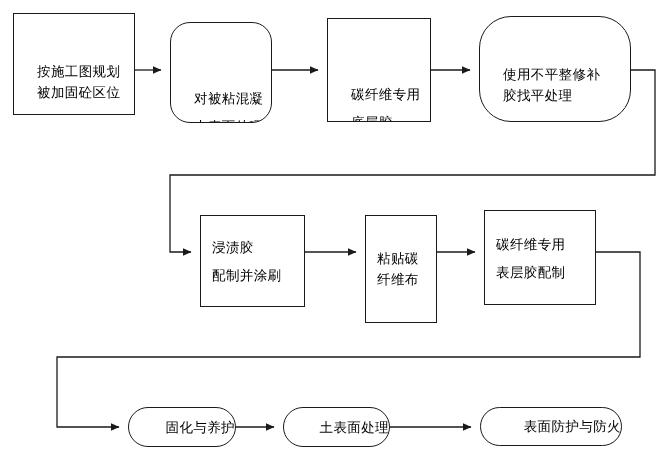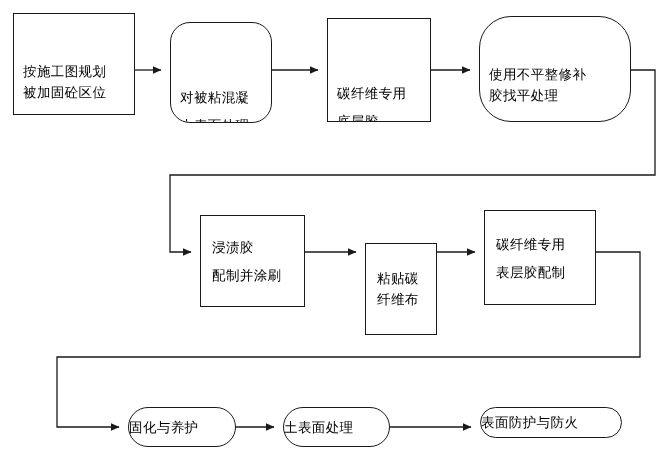--- a/index.html
+++ b/index.html
@@ -35,33 +35,32 @@
     white-space: pre;
     overflow: hidden;
   }
   .node .lbl {
     display: block;
     white-space: pre-line;
   }
   
   .vtop {
     padding-top: 5px;
-    padding-left: 9px;
-    font-family: Liberation Serif, serif;
+    padding-left: 23px;
   }
   .vmid {
     display: flex;
     align-items: center;
     justify-content: flex-start;
     padding-left: 11px;
   }
   .vcenter {
     display: flex;
     align-items: center;
-    justify-content: flex-start;
+    justify-content: flex-end;
     border-radius: 20px;
   }
   .loose { line-height: 28px; }
   .tight { line-height: 21px; }
 </style>
 </head>
 <body>
 
 <div id="canvas">
 
@@ -107,31 +106,31 @@
 配制并涂刷</span>
   </div>
   <div class="node vtop tight" style="left: 479px; top: 16px; width: 152px; height: 106px; border-radius: 32px;">
     <span class="lbl">使用不平整修补
 胶找平处理</span>
   </div>
   <div class="node vmid loose" style="left: 200px; top: 215px; width: 105px; height: 92px;">
     <span class="lbl">浸渍胶
 配制并涂刷</span>
   </div>
-  <div class="node vmid tight" style="left: 365px; top: 215px; width: 72px; height: 92px; margin-top: 28px;">
+  <div class="node vmid tight" style="left: 365px; top: 215px; width: 72px; height: 108px;">
     <span class="lbl">粘贴碳
 纤维布</span>
   </div>
   <div class="node vmid loose" style="left: 484px; top: 210px; width: 112px; height: 95px;">
     <span class="lbl">碳纤维专用
 表层胶配制</span>
   </div>
   <div class="node vcenter tight" style="left: 128px; top: 407px; width: 108px; height: 40px;">
     <span class="lbl">固化与养护</span>
   </div>
   <div class="node vcenter tight" style="left: 283px; top: 407px; width: 107px; height: 40px;">
     <span class="lbl">土表面处理</span>
   </div>
-  <div class="node vcenter tight" style="left: 480px; top: 407px; width: 142px; height: 31px;">
+  <div class="node vcenter tight" style="left: 480px; top: 407px; width: 142px; height: 39px;">
     <span class="lbl">表面防护与防火</span>
   </div>
 
 </div>
 
 </body></html>

